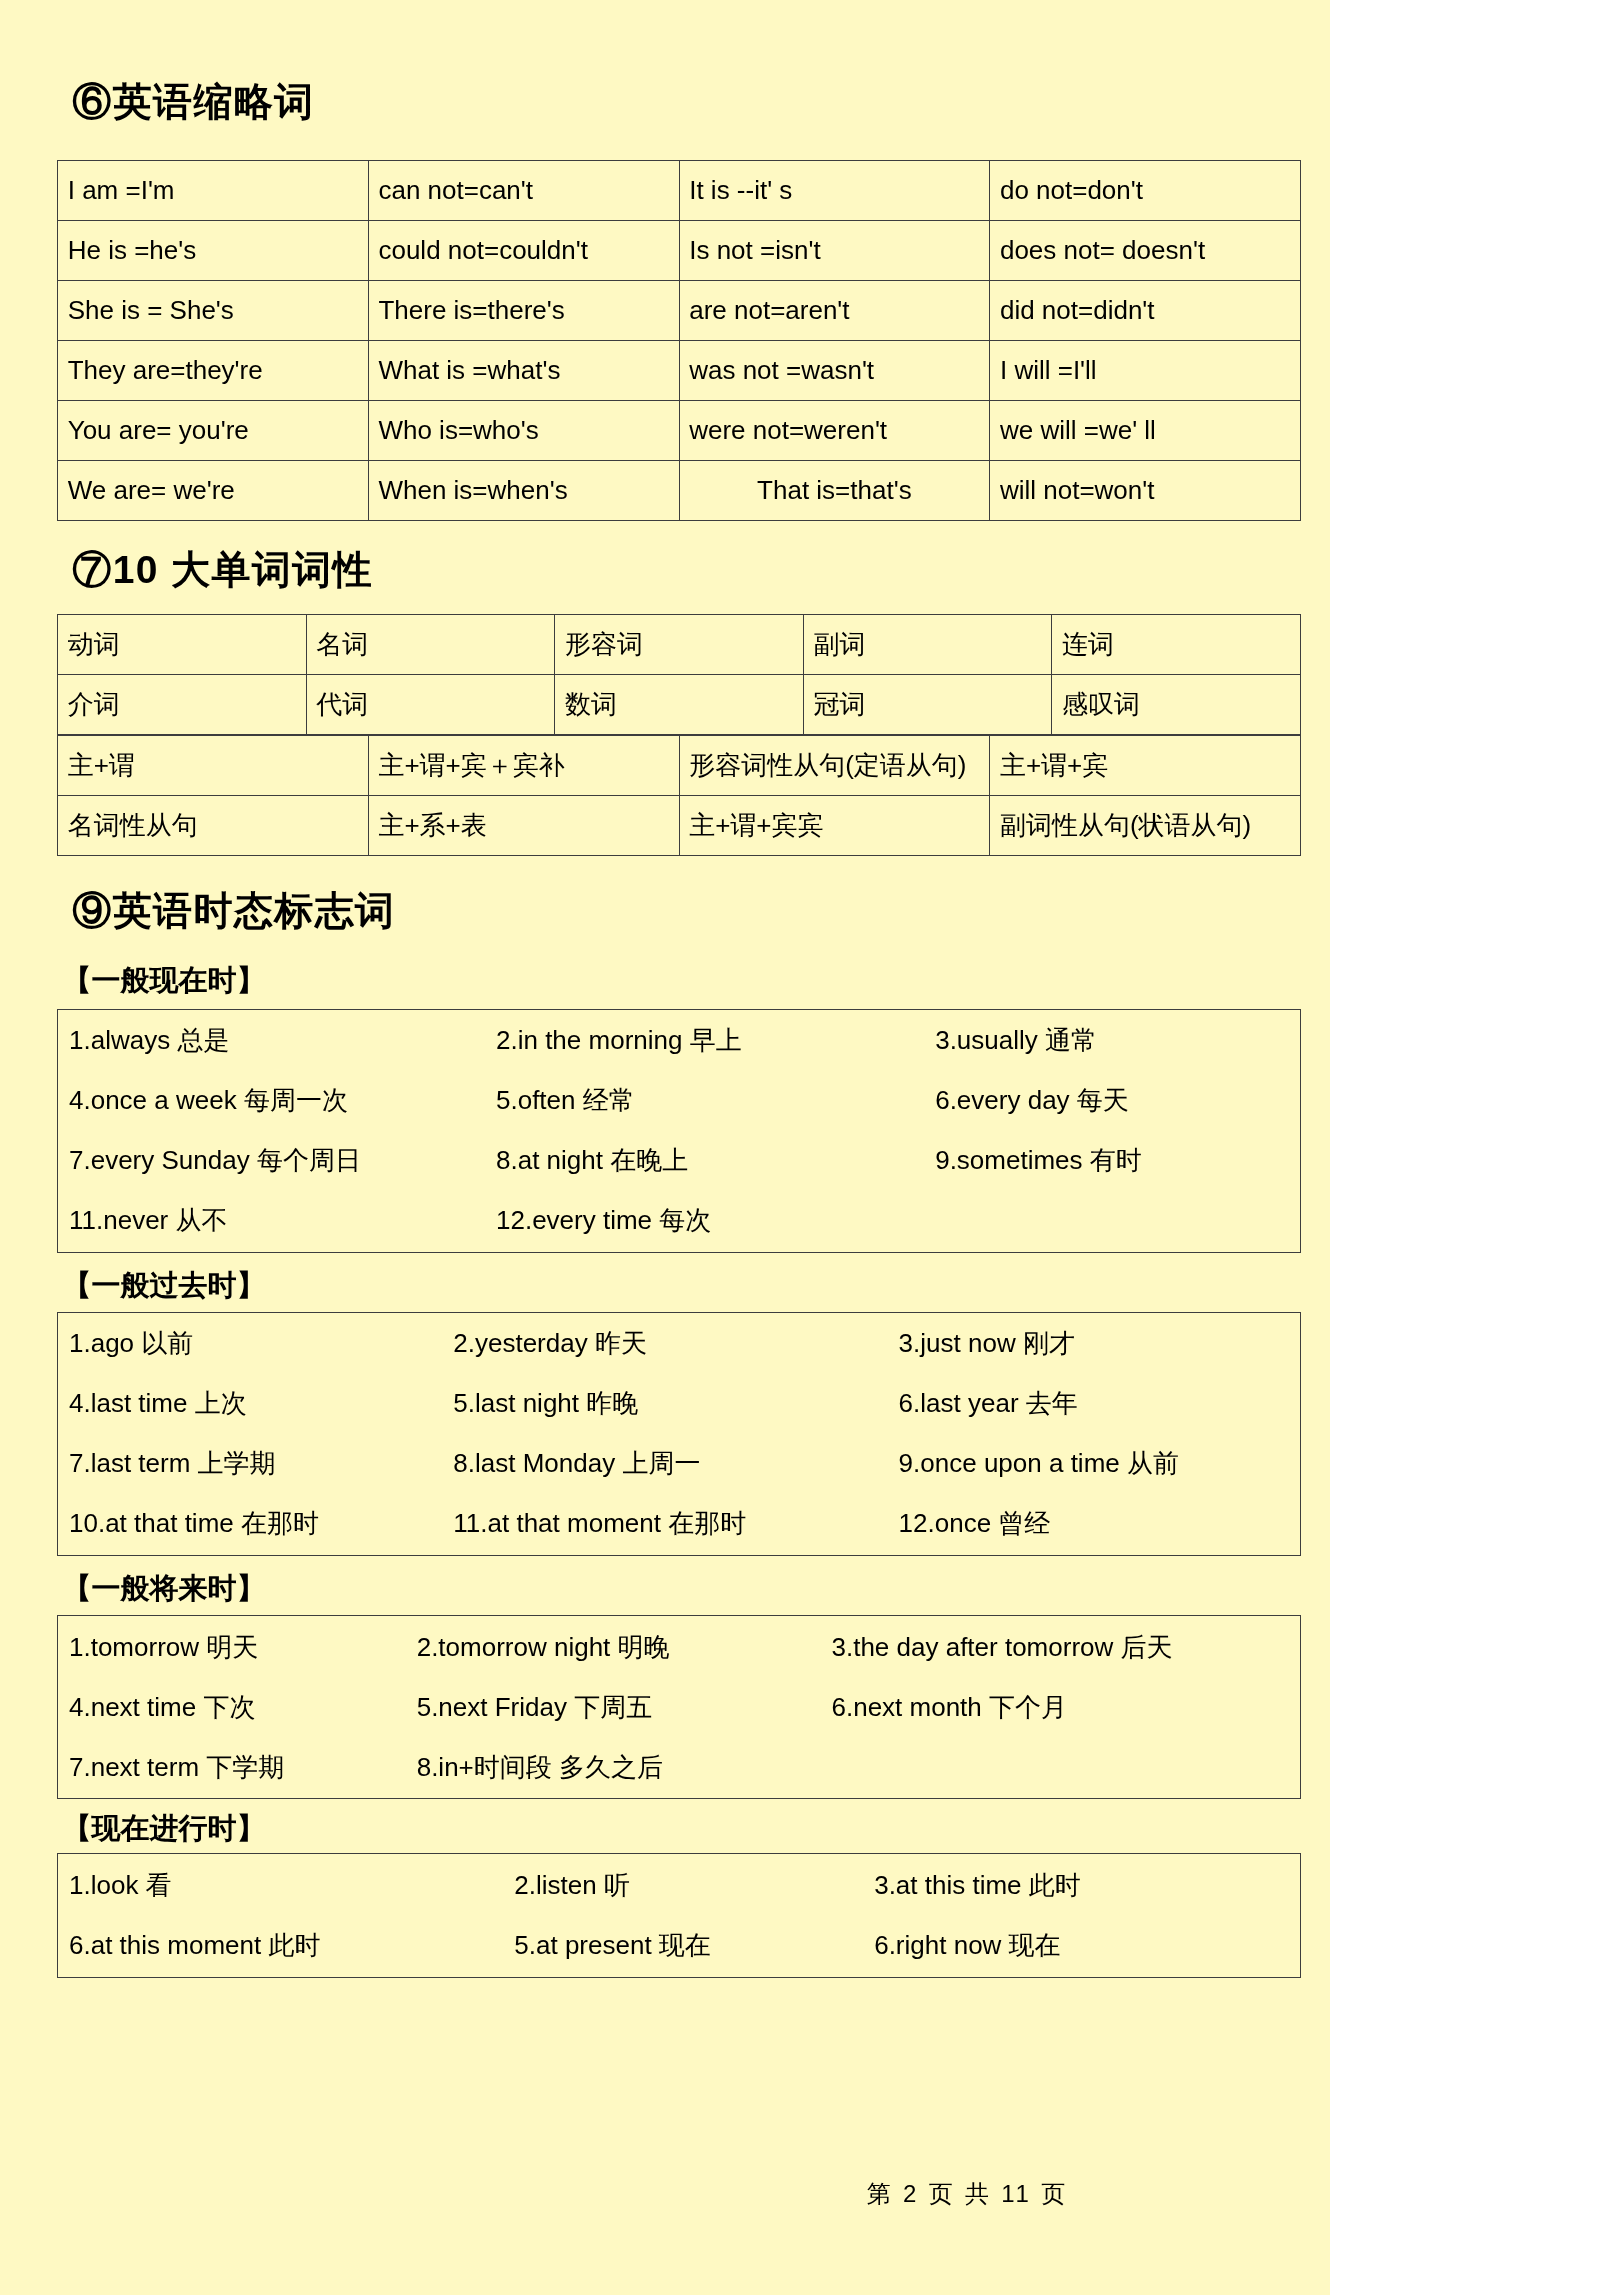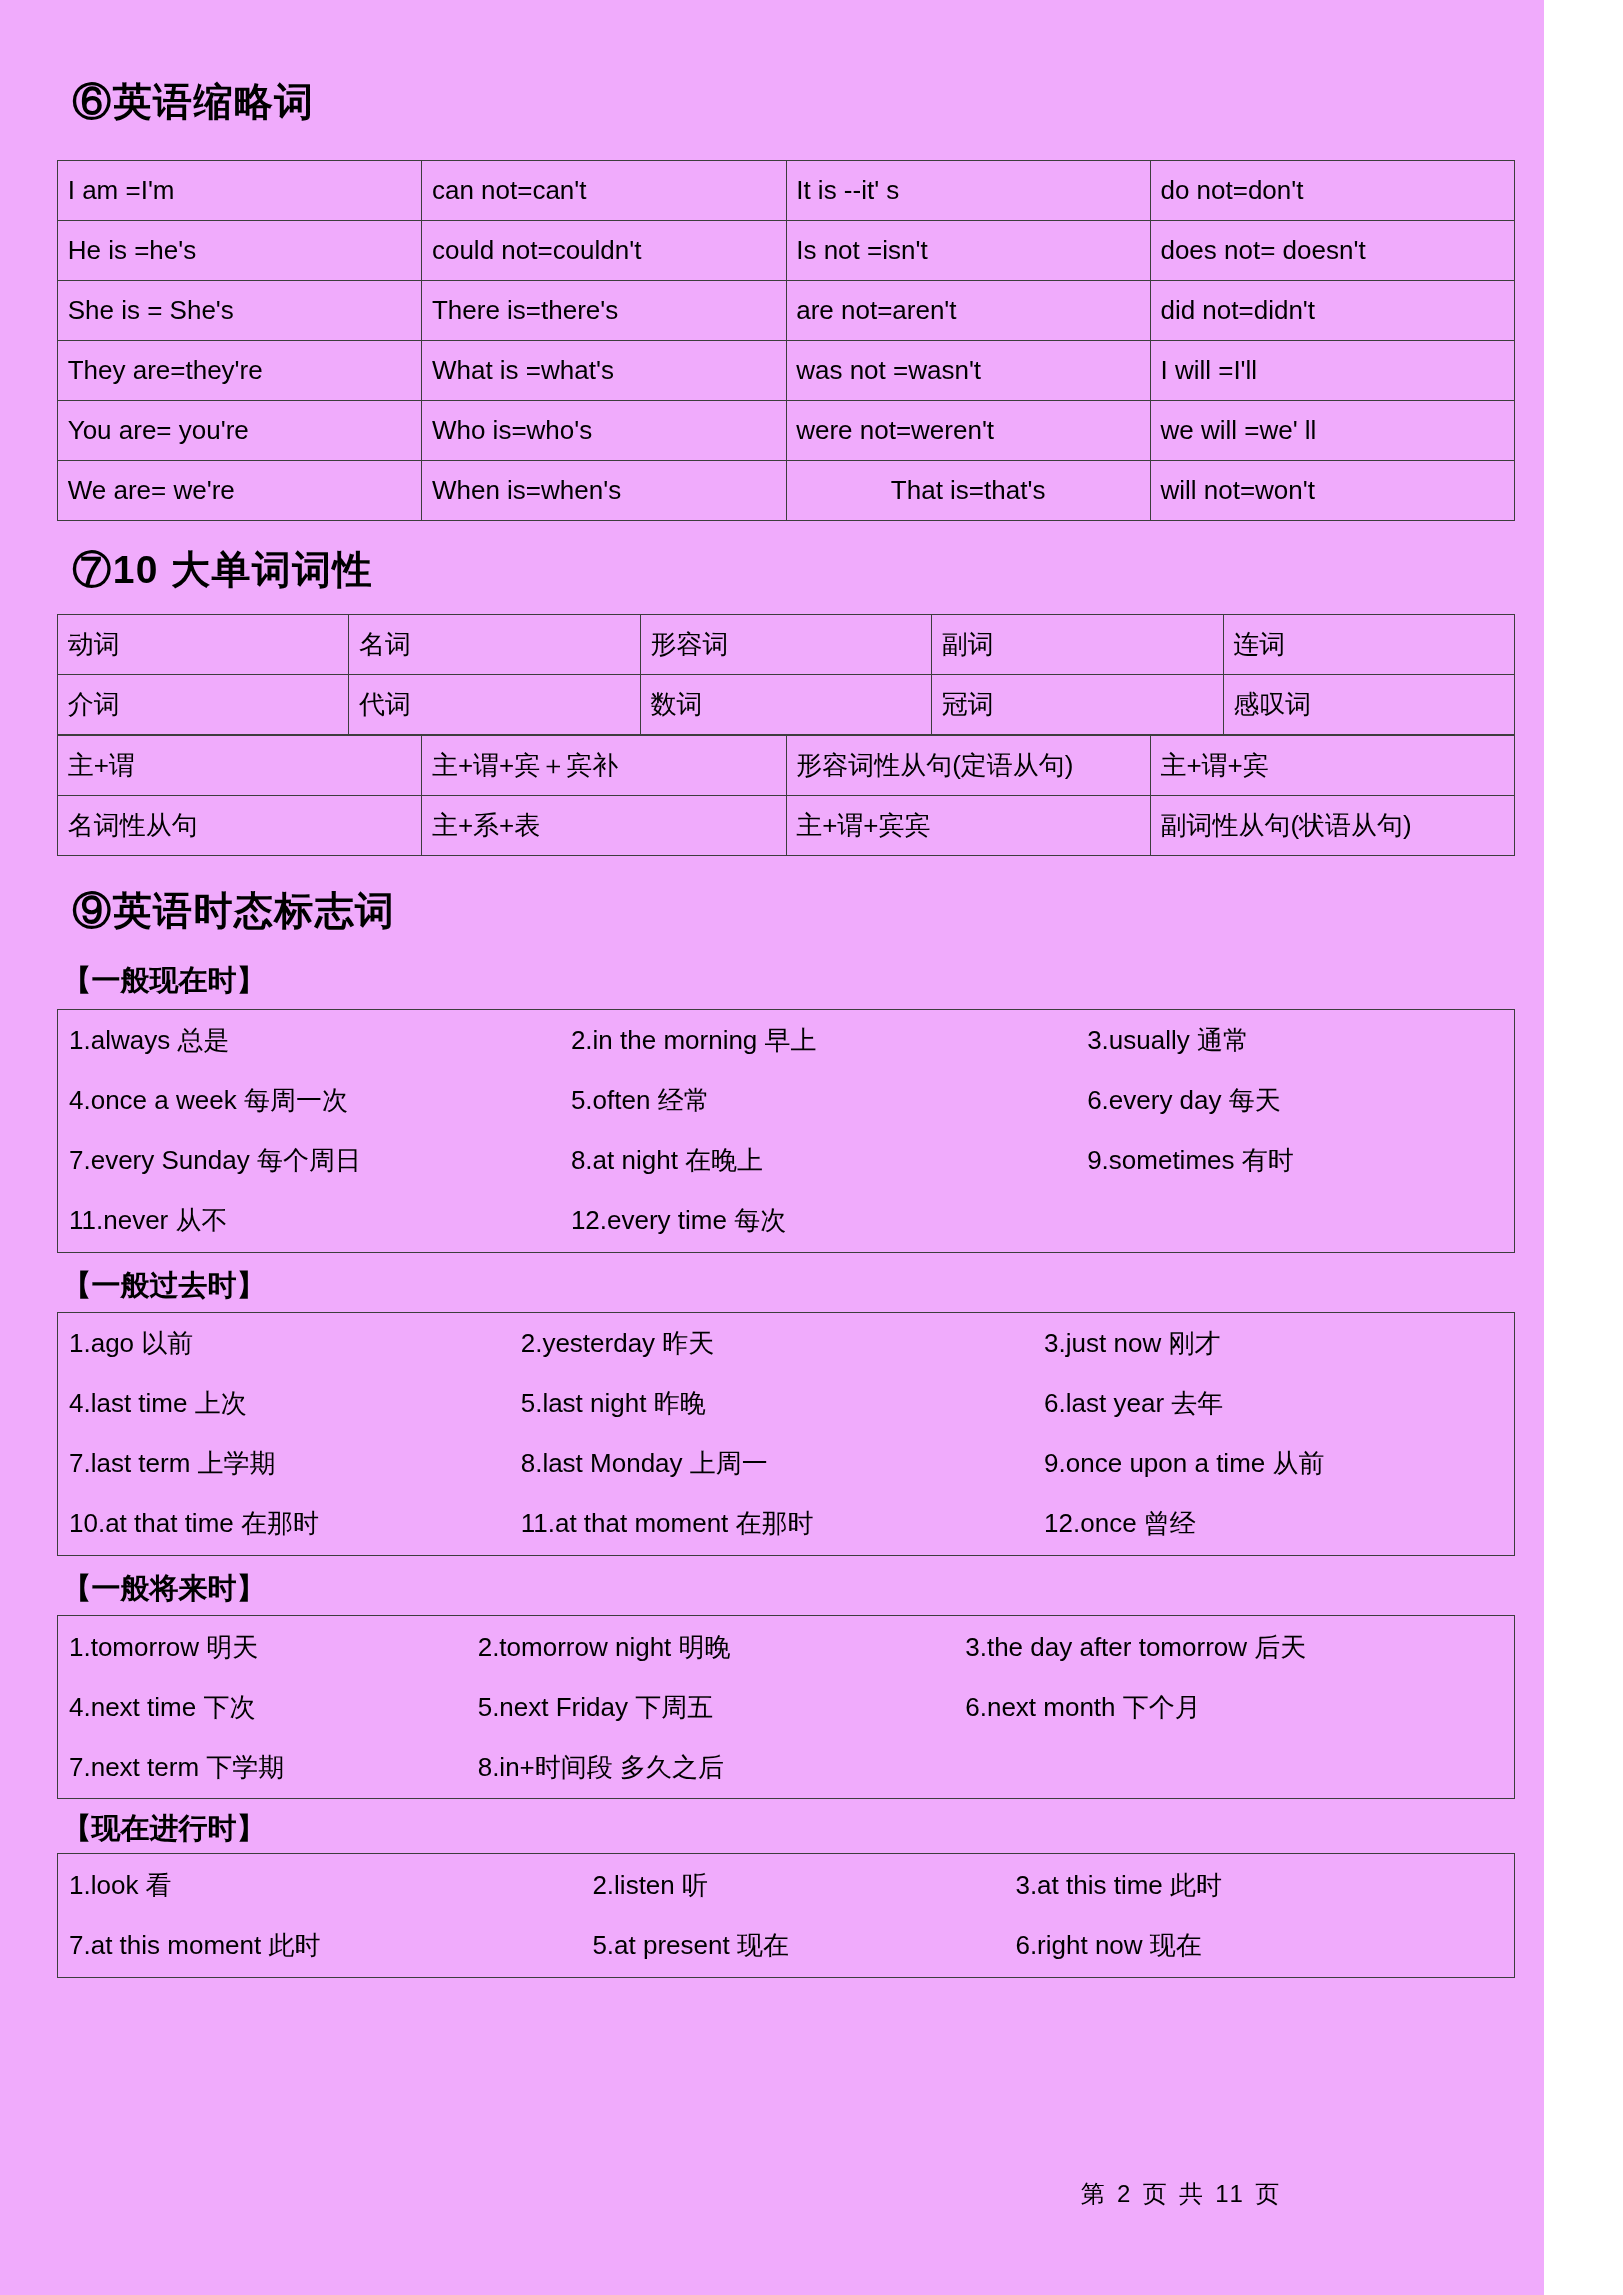--- a/index.html
+++ b/index.html
@@ -1,21 +1,21 @@
 <!DOCTYPE html>
 <html style="font-size:11px"><head>
 <meta charset="utf-8">
 <style>
   * { box-sizing: border-box; }
   html, body { margin: 0; padding: 0; background: #fff; }
   .page {
     position: relative;
-    width: 1544px;
+    width: 1330px;
     height: 2295px;
-    background: #f0abfc;
+    background: #fef9c3;
     color: #000;
     font-family: "Liberation Sans", sans-serif;
     overflow: hidden;
   }
   .content { padding: 0 29px 0 57px; }
 
   .sec-title {
     font-size: 39px;
     font-weight: 700;
     line-height: 47px;
@@ -237,21 +237,21 @@
     </div>
 
     <h3 class="subhead sh4">【现在进行时】</h3>
     <div class="tense-box box-progressive">
       <div class="tense-row">
         <span>1.look 看</span>
         <span>2.listen 听</span>
         <span>3.at this time 此时</span>
       </div>
       <div class="tense-row">
-        <span>7.at this moment 此时</span>
+        <span>6.at this moment 此时</span>
         <span>5.at present 现在</span>
         <span>6.right now 现在</span>
       </div>
     </div>
 
   </div>
 
   <div class="footer">第 2 页 共 11 页</div>
 </div>
 

